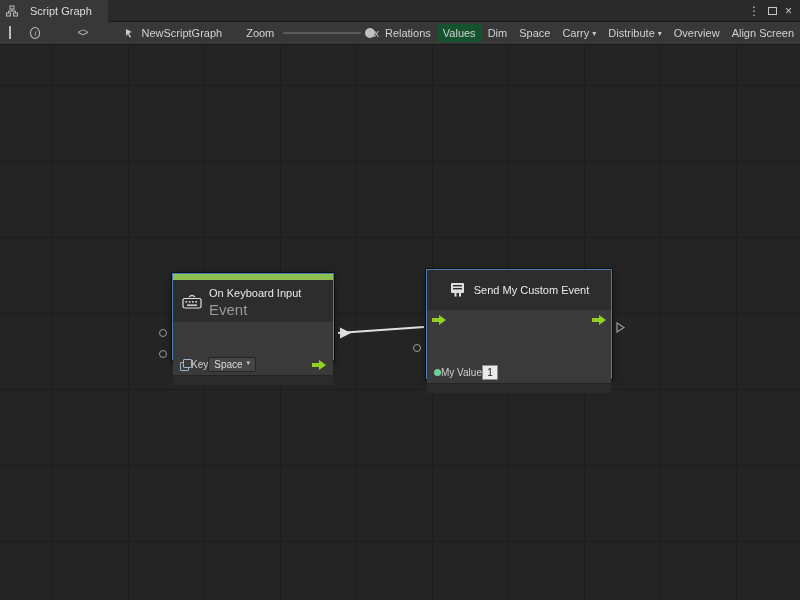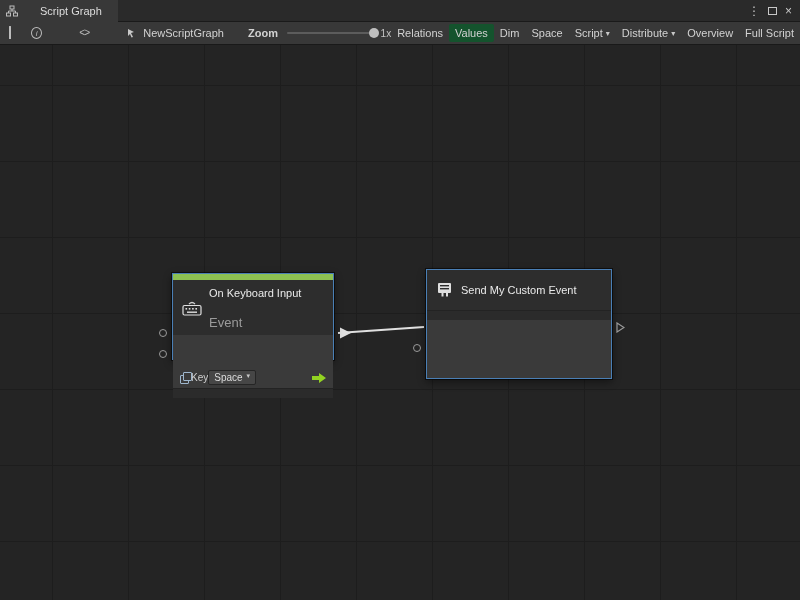--- a/index.html
+++ b/index.html
@@ -3,21 +3,21 @@
 <meta charset="utf-8">
 <style>
   * { margin:0; padding:0; box-sizing:border-box; }
   html,body { width:800px; height:600px; overflow:hidden; background:#242424;
               font-family:"Liberation Sans", sans-serif; }
   .window { position:relative; width:800px; height:600px; }
 
   
   .tabbar { position:absolute; top:0; left:0; width:800px; height:22px;
             background:#242424; display:flex; align-items:stretch; border-bottom:0; }
-  .tab { display:flex; align-items:center; gap:22px; padding:0 16px 0 6px;
+  .tab { display:flex; align-items:center; gap:12px; padding:0 16px 0 6px;
          background:#383838; color:#DDDDDD; font-size:11px; cursor:default; }
   .tabbar-rest { flex:1; background:#2A2A2A; border-bottom:1px solid #1A1A1A; }
   .tab-controls { display:flex; align-items:center; gap:8px; padding:0 8px;
                   background:#2A2A2A; color:#C8C8C8; border-bottom:1px solid #1A1A1A; }
   .ctrl { font-size:12px; line-height:1; cursor:pointer; }
   .ctrl-box { width:9px; height:8px; border:1px solid #C8C8C8; display:inline-block; }
 
   
   .toolbar { position:absolute; top:22px; left:0; width:800px; height:23px;
              background:#383838; border-bottom:1px solid #191919;
@@ -26,21 +26,21 @@
   .lock { margin-left:9px; width:10px; display:inline-block; }
   .lock .shackle { width:6px; height:5px; border:1px solid #BDBDBD; border-bottom:none;
                    border-radius:3px 3px 0 0; margin:0 auto; }
   .lock .body { width:9px; height:6px; background:#BDBDBD; border-radius:1px; }
   .info-icon { margin-left:13px; width:12px; height:12px; border:1px solid #BDBDBD;
                border-radius:50%; font-size:8px; display:flex; align-items:center;
                justify-content:center; color:#BDBDBD; font-style:italic; }
   .code-icon { margin-left:37px; font-family:"Liberation Mono", monospace; font-size:10px;
                color:#BDBDBD; letter-spacing:-1px; }
   .graph-asset { margin-left:38px; display:flex; align-items:center; gap:5px; }
-  .zoom-label { margin-left:24px;font-weight:bold; }
+  .zoom-label { margin-left:24px; }
   .slider { position:relative; margin-left:9px; width:95px; height:2px;
             background:#5C5C5C; border-radius:1px; cursor:pointer; }
   .slider .handle { position:absolute; top:-4px; left:82px; width:10px; height:10px;
                     border-radius:50%; background:#BFBFBF; }
   .zoom-val { margin-left:7px; font-size:10px; color:#C4C4C4; }
   .tb-buttons { margin-left:auto; display:flex; align-items:center; flex-shrink:0; }
   .tb-btn { padding:3px 6px; border-radius:2px; cursor:pointer; display:flex;
             align-items:center; gap:3px; }
   .tb-btn.toggled { background:#14532d; }
   .dd-arr { font-size:8px; color:#C8C8C8; }
@@ -56,21 +56,21 @@
                 pointer-events:none; }
 
   
   .node { position:absolute; border:1px solid #4A7FB5; background:#3A3A3A;
           box-shadow:0 0 0 1px rgba(0,0,0,.55), 0 3px 8px rgba(0,0,0,.45);
           display:flex; flex-direction:column; cursor:default; }
   .event-bar { height:6px; background:#8CC152; flex:0 0 auto; }
   .node-header { background:#2D2D2D; display:flex; align-items:center; gap:7px;
                  padding:7px 9px; flex:0 0 auto; }
   .node-title { color:#EAEAEA; font-size:11px; line-height:13px; }
-  .node-subtitle { color:#9A9A9A; font-size:13px; line-height:11px; margin-top:17px; }
+  .node-subtitle { color:#9A9A9A; font-size:15px; line-height:11px; margin-top:4px; }
   .node-body { background:#3A3A3A; flex:1; padding-top:0; }
   .port-row { display:flex; align-items:center; height:21px; padding:0 7px;margin-top:32px; }
   .port-label { color:#CFCFCF; font-size:10px; }
   .type-icon { position:relative; width:11px; height:11px; flex:0 0 auto; }
   .type-icon::before { content:""; position:absolute; left:0; top:3px; width:7px;
                        height:7px; border:1px solid #9FB7CE; border-radius:1px; }
   .type-icon::after  { content:""; position:absolute; left:3px; top:0; width:7px;
                        height:7px; border:1px solid #9FB7CE; border-radius:1px;
                        background:#3A3A3A; }
   .dropdown { background:#464646; border:1px solid #252525; border-radius:2px;
@@ -131,29 +131,29 @@
     <span class="slider">
       <span class="handle"></span>
     </span>
     <span class="zoom-val">1x</span>
     <div class="tb-buttons">
       <span class="tb-btn">Relations</span>
       <span class="tb-btn toggled">Values</span>
       <span class="tb-btn">Dim</span>
       <span class="tb-btn">Space</span>
       <span class="tb-btn">
-        <span>Script</span>
+        <span>Carry</span>
         <span class="dd-arr">▾</span>
       </span>
       <span class="tb-btn">
         <span>Distribute</span>
         <span class="dd-arr">▾</span>
       </span>
       <span class="tb-btn">Overview</span>
-      <span class="tb-btn">Full Script</span>
+      <span class="tb-btn">Align Screen</span>
     </div>
   </div>
 
   <div class="canvas">
 
     <svg class="wire-layer">
       <path d="M338 288 L424 282" stroke="#E0E0E0" stroke-width="2" fill="none"></path>
       <polygon points="340,282.5 351,288 340,293.5" fill="#E0E0E0"></polygon>
     </svg>
 
@@ -184,30 +184,45 @@
           </span>
           <svg class="flow-arrow ml-auto" width="14" height="10" viewBox="0 0 14 10">
             <path d="M0 3 h7 V0 l7 5 -7 5 V7 H0 Z" fill="#92D322"></path>
           </svg>
         </div>
       </div>
       <div class="node-footer"></div>
     </div>
 
     <div class="node" style="left:426px; top:224px; width:186px; height:110px;">
-      <div class="node-header" style="padding:12px 9px;">
+      <div class="node-header" style="padding:12px 9px;justify-content:center;">
         <svg width="18" height="16" viewBox="0 0 18 16">
           <rect x="2" y="1" width="13" height="10" rx="1" fill="#DFDFDF"></rect>
           <rect x="4" y="3" width="9" height="1.4" fill="#2D2D2D"></rect>
           <rect x="4" y="6" width="9" height="1.4" fill="#2D2D2D"></rect>
           <rect x="5.5" y="11" width="2" height="3.5" fill="#DFDFDF"></rect>
           <rect x="10" y="11" width="2" height="3.5" fill="#DFDFDF"></rect>
         </svg>
         <div class="node-title">Send My Custom Event</div>
       </div>
+      <div class="node-body">
+        <div class="flow-row">
+          <svg class="flow-arrow" width="14" height="10" viewBox="0 0 14 10">
+            <path d="M0 3 h7 V0 l7 5 -7 5 V7 H0 Z" fill="#92D322"></path>
+          </svg>
+          <svg class="flow-arrow" width="14" height="10" viewBox="0 0 14 10">
+            <path d="M0 3 h7 V0 l7 5 -7 5 V7 H0 Z" fill="#92D322"></path>
+          </svg>
+        </div>
+        <div class="port-row">
+          <span class="value-dot"></span>
+          <span class="port-label">My Value</span>
+          <input class="value-field" value="1" style="">
+        </div>
+      </div>
       <div class="node-footer"></div>
     </div>
 
     <span class="ext-port" style="left:159px; top:284px;"></span>
     <span class="ext-port" style="left:159px; top:305px;"></span>
     <span class="ext-port" style="left:413px; top:299px;"></span>
     <svg class="ext-tri" style="left:616px; top:277px;" width="9" height="11" viewBox="0 0 9 11">
       <polygon points="1,1 8,5.5 1,10" fill="none" stroke="#9A9A9A" stroke-width="1.2"></polygon>
     </svg>
 

